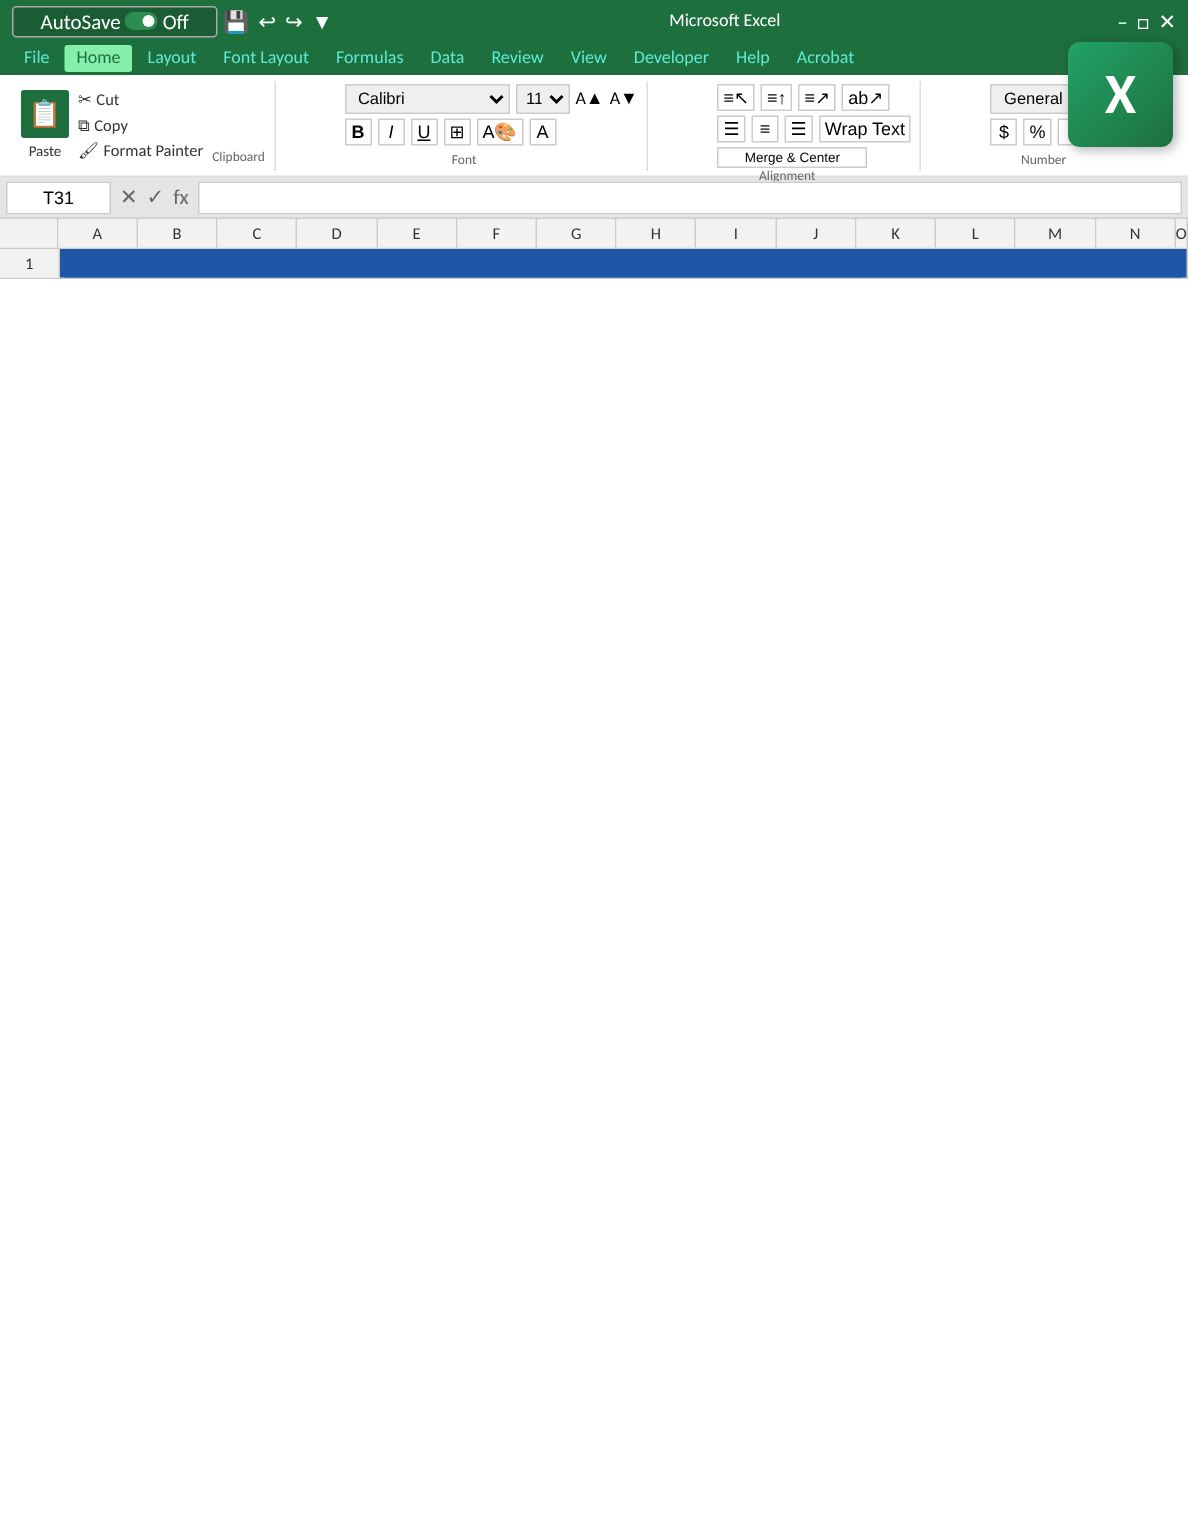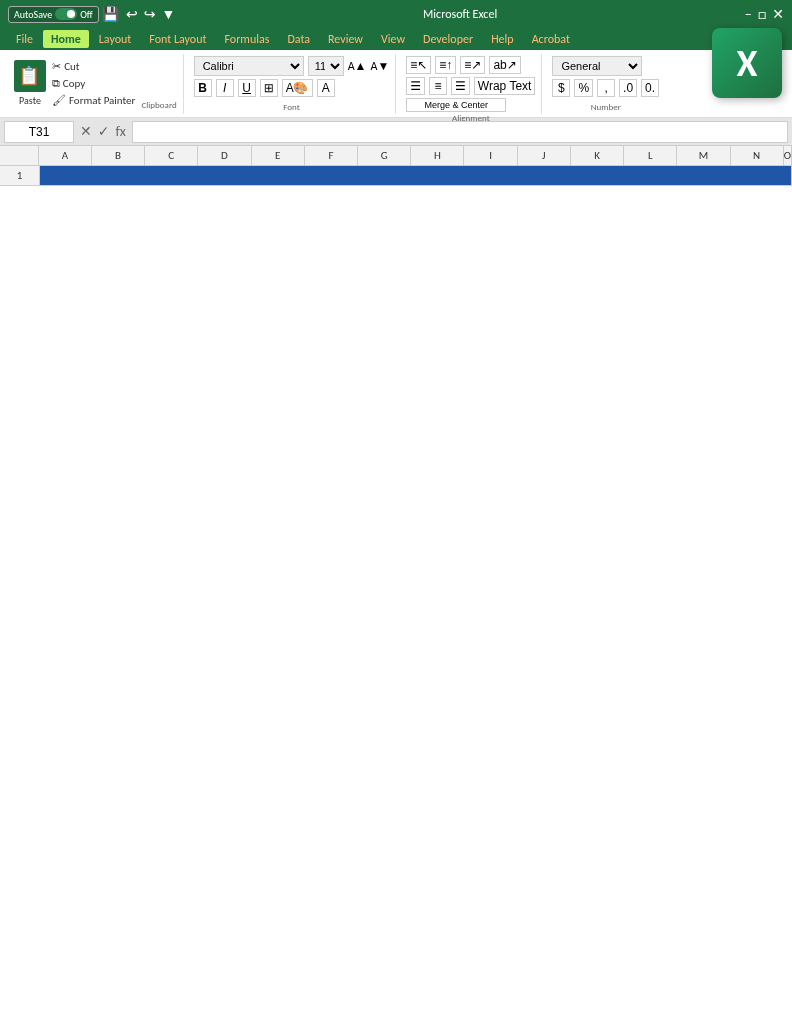--- a/index.html
+++ b/index.html
@@ -22,22 +22,22 @@
     .title-bar-left {
       display: flex;
       align-items: center;
       gap: 4px;
     }
     .autosave-pill {
       background: #1a5c34;
       border: 1px solid #aaa;
       border-radius: 3px;
       color: #fff;
-      font-size: 10px;
-      padding: 1px 5px;
+      font-size: 14px;
+      padding: 1px 18px;
       display: flex;
       align-items: center;
       gap: 3px;
     }
     .autosave-toggle {
       background: #2d8c52;
       border-radius: 8px;
       width: 22px;
       height: 12px;
       display: inline-block;
@@ -99,30 +99,29 @@
     }
 
     .menu-bar {
       background: #1e6f3e;
       display: flex;
       align-items: center;
       padding: 2px 8px;
       gap: 2px;
     }
     .menu-item {
-      color: #fdba74;
+      color: #5eead4;
       font-size: 12px;
       padding: 2px 8px;
       cursor: pointer;
       border-radius: 2px;
     }
     .menu-item.active {
-      background: #bef264;
+      background: #86efac;
       color: #1e6f3e;
-      font-weight: bold;
     }
 
     .toolbar {
       background: #fff;
       padding: 3px 8px;
       display: flex;
       align-items: center;
       gap: 4px;
       border-bottom: 1px solid #ddd;
       min-height: 68px;
@@ -201,20 +200,21 @@
     
     .font-group-inner {
       display: flex;
       flex-direction: column;
       gap: 3px;
     }
     .font-row {
       display: flex;
       align-items: center;
       gap: 4px;
+      margin-left: 36px;
     }
     .font-select {
       font-size: 11px;
       border: 1px solid #ccc;
       padding: 1px 4px;
       width: 110px;
       height: 20px;
     }
     .font-size-select {
       font-size: 11px;

